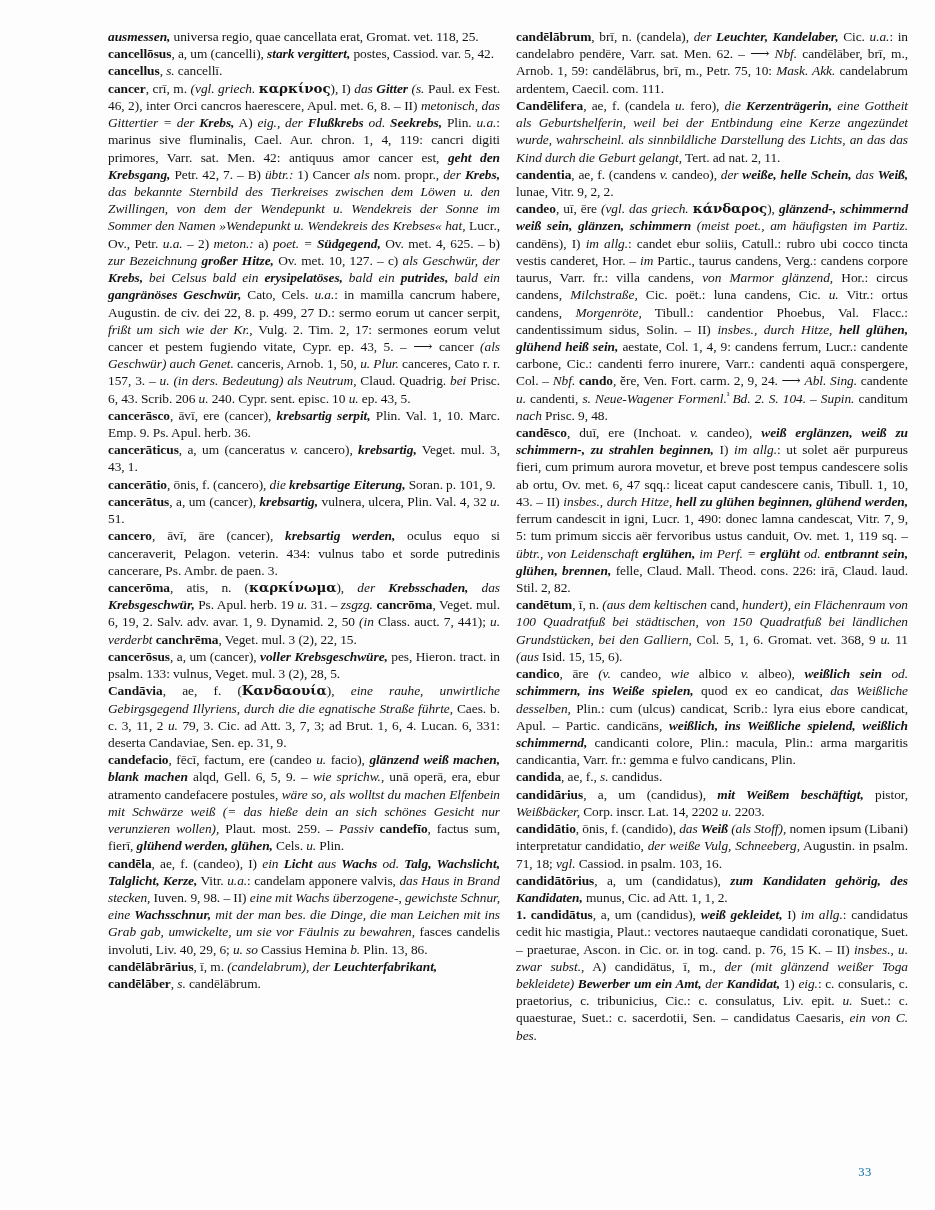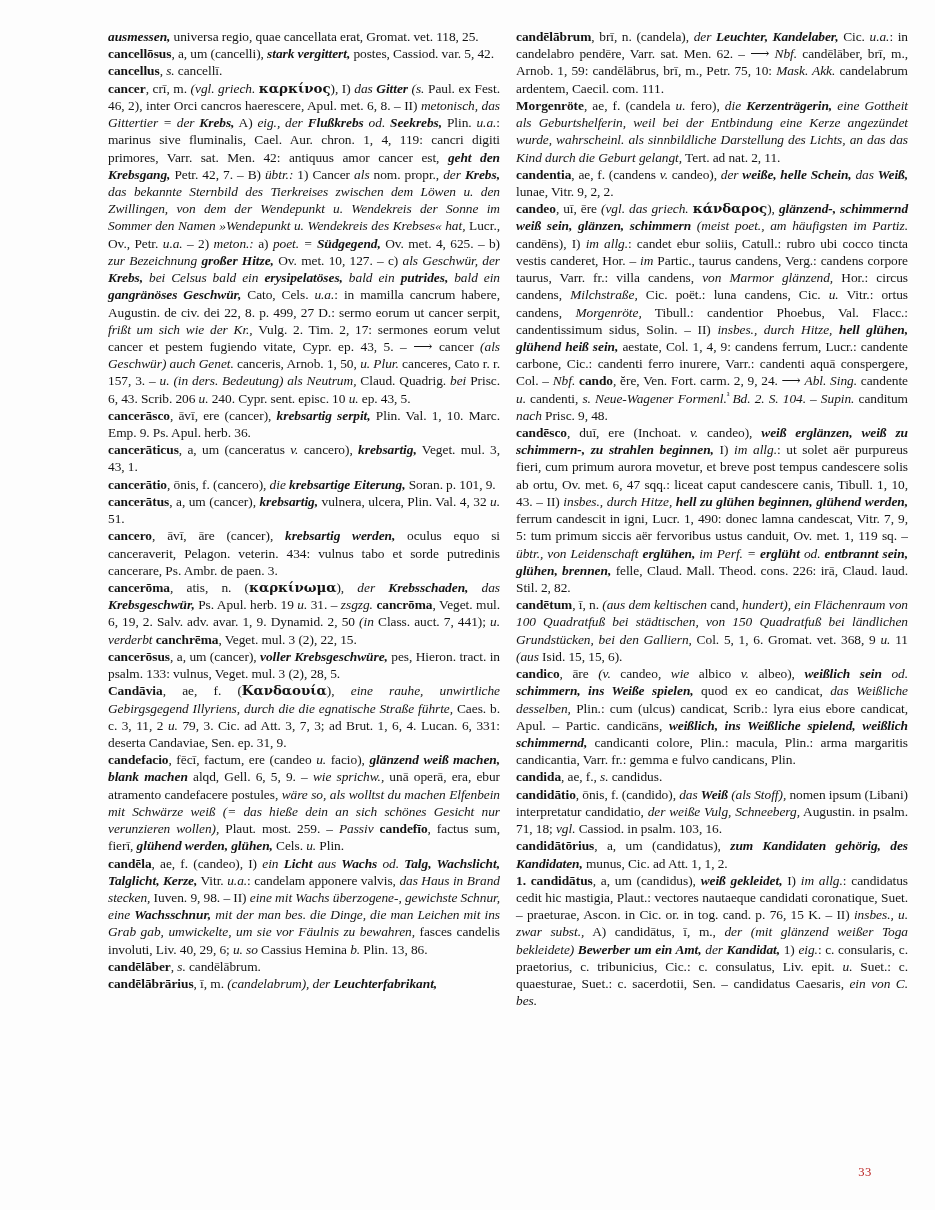--- a/index.html
+++ b/index.html
@@ -51,21 +51,21 @@
   i { font-style: italic; }
   .de { font-style: italic; font-weight: bold; margin-top: 44px; }
   .gk { font-family: "DejaVu Serif", serif; font-style: normal; font-weight: bold; }
   sup { font-size: 0.68em; vertical-align: super; line-height: 0; }
   .pageno {
     position: absolute;
     right: 63px;
     bottom: 30px;
     font-size: 12.6px;
     font-family: "Liberation Serif", "DejaVu Serif", serif;
-    color: #b91c1c;
+    color: #0369a1;
     letter-spacing: 0.6px;
     margin-left: 37px;
   }
   
   .col p:last-child { text-align: justify; }
 </style>
 </head>
 <body>
 
 <div class="page">
@@ -79,32 +79,33 @@
         <p class="entry"><b>cancerāsco</b><span>, āvī, ere (cancer), </span><b class="de">krebsartig serpit,</b><span> Plin. Val. 1, 10. Marc. Emp. 9. Ps. Apul. herb. 36.</span></p>
         <p class="entry"><b>cancerāticus</b><span>, a, um (canceratus </span><i>v.</i><span> cancero), </span><b class="de">krebsartig,</b><span> Veget. mul. 3, 43, 1.</span></p>
         <p class="entry"><b>cancerātio</b><span>, ōnis, f. (cancero), </span><i>die </i><b class="de">krebsartige Eiterung,</b><span> Soran. p. 101, 9.</span></p>
         <p class="entry"><b>cancerātus</b><span>, a, um (cancer), </span><b class="de">krebsartig,</b><span> vulnera, ulcera, Plin. Val. 4, 32 </span><i>u.</i><span> 51.</span></p>
         <p class="entry"><b>cancero</b><span>, āvī, āre (cancer), </span><b class="de">krebsartig werden,</b><span> oculus equo si canceraverit, Pelagon. veterin. 434: vulnus tabo et sorde putredinis cancerare, Ps. Ambr. de paen. 3.</span></p>
         <p class="entry"><b>cancerōma</b><span>, atis, n. (</span><span class="gk">καρκίνωμα</span><span>), </span><i>der </i><b class="de">Krebsschaden,</b><i> das </i><b class="de">Krebsgeschwür,</b><span> Ps. Apul. herb. 19 </span><i>u.</i><span> 31. – </span><i>zsgzg.</i><b> cancrōma</b><span>, Veget. mul. 6, 19, 2. Salv. adv. avar. 1, 9. Dynamid. 2, 50 </span><i>(in</i><span> Class. auct. 7, 441); </span><i>u. verderbt </i><b>canchrēma</b><span>, Veget. mul. 3 (2), 22, 15.</span></p>
         <p class="entry"><b>cancerōsus</b><span>, a, um (cancer), </span><b class="de">voller Krebsgeschwüre,</b><span> pes, Hieron. tract. in psalm. 133: vulnus, Veget. mul. 3 (2), 28, 5.</span></p>
         <p class="entry"><b>Candāvia</b><span>, ae, f. (</span><span class="gk">Κανδαουία</span><span>), </span><i>eine rauhe, unwirtliche Gebirgsgegend Illyriens, durch die die egnatische Straße führte,</i><span> Caes. b. c. 3, 11, 2 </span><i>u.</i><span> 79, 3. Cic. ad Att. 3, 7, 3; ad Brut. 1, 6, 4. Lucan. 6, 331: deserta Candaviae, Sen. ep. 31, 9.</span></p>
         <p class="entry"><b>candefacio</b><span>, fēcī, factum, ere (candeo </span><i>u.</i><span> facio), </span><b class="de">glänzend weiß machen, blank machen</b><span> alqd, Gell. 6, 5, 9. – </span><i>wie sprichw.,</i><span> unā operā, era, ebur atramento candefacere postules, </span><i>wäre so, als wolltst du machen Elfenbein mit Schwärze weiß (= das hieße dein an sich schönes Gesicht nur verunzieren wollen),</i><span> Plaut. most. 259. – </span><i>Passiv </i><b>candefīo</b><span>, factus sum, fierī, </span><b class="de">glühend werden, glühen,</b><span> Cels. </span><i>u.</i><span> Plin.</span></p>
         <p class="entry"><b>candēla</b><span>, ae, f. (candeo), I) </span><i>ein </i><b class="de">Licht </b><i>aus </i><b class="de">Wachs </b><i>od. </i><b class="de">Talg, Wachslicht, Talglicht, Kerze,</b><span> Vitr. </span><i>u.a.</i><span>: candelam apponere valvis, </span><i>das Haus in Brand stecken,</i><span> Iuven. 9, 98. – II) </span><i>eine mit Wachs überzogene-, gewichste Schnur, eine </i><b class="de">Wachsschnur,</b><i> mit der man bes. die Dinge, die man Leichen mit ins Grab gab, umwickelte, um sie vor Fäulnis zu bewahren,</i><span> fasces candelis involuti, Liv. 40, 29, 6; </span><i>u. so</i><span> Cassius Hemina </span><i>b.</i><span> Plin. 13, 86.</span></p>
+        <p class="entry"><b>candēlābrārius</b><span>, ī, m. </span><i>(candelabrum),</i><span> </span><i>der </i><b class="de">Leuchterfabrikant,</b></p>
         <p class="entry"><b>candēlāber</b><span>, </span><i>s.</i><span> candēlābrum.</span></p>
-        <p class="entry"><b>candēlābrārius</b><span>, ī, m. </span><i>(candelabrum),</i><span> </span><i>der </i><b class="de">Leuchterfabrikant,</b></p>
       </div>
     <div class="col" id="col-right">
         <p class="entry"><b>candēlābrum</b><span>, brī, n. (candela), </span><i>der </i><b class="de">Leuchter, Kandelaber,</b><span> Cic. </span><i>u.a.</i><span>: in candelabro pendēre, Varr. sat. Men. 62. – ⟶ </span><i>Nbf.</i><span> candēlāber, brī, m., Arnob. 1, 59: candēlābrus, brī, m., Petr. 75, 10: </span><i>Mask. Akk.</i><span> candelabrum ardentem, Caecil. com. 111.</span></p>
-        <p class="entry"><b>Morgenröte</b><span>, ae, f. (candela </span><i>u.</i><span> fero), </span><i>die </i><b class="de">Kerzenträgerin,</b><i> eine Gottheit als Geburtshelferin, weil bei der Entbindung eine Kerze angezündet wurde, wahrscheinl. als sinnbildliche Darstellung des Lichts, an das das Kind durch die Geburt gelangt,</i><span> Tert. ad nat. 2, 11.</span></p>
+        <p class="entry"><b>Candēlifera</b><span>, ae, f. (candela </span><i>u.</i><span> fero), </span><i>die </i><b class="de">Kerzenträgerin,</b><i> eine Gottheit als Geburtshelferin, weil bei der Entbindung eine Kerze angezündet wurde, wahrscheinl. als sinnbildliche Darstellung des Lichts, an das das Kind durch die Geburt gelangt,</i><span> Tert. ad nat. 2, 11.</span></p>
         <p class="entry"><b>candentia</b><span>, ae, f. (candens </span><i>v.</i><span> candeo), </span><i>der </i><b class="de">weiße, helle Schein,</b><i> das </i><b class="de">Weiß,</b><span> lunae, Vitr. 9, 2, 2.</span></p>
         <p class="entry"><b>candeo</b><span>, uī, ēre </span><i>(vgl. das griech. </i><span class="gk">κάνδαρος</span><span>), </span><b class="de">glänzend-, schimmernd weiß sein, glänzen, schimmern</b><i> (meist poet., am häufigsten im Partiz.</i><span> candēns), I) </span><i>im allg.</i><span>: candet ebur soliis, Catull.: rubro ubi cocco tincta vestis canderet, Hor. – </span><i>im</i><span> Partic., taurus candens, Verg.: candens corpore taurus, Varr. fr.: villa candens, </span><i>von Marmor glänzend,</i><span> Hor.: circus candens, </span><i>Milchstraße,</i><span> Cic. poët.: luna candens, Cic. </span><i>u.</i><span> Vitr.: ortus candens, </span><i>Morgenröte,</i><span> Tibull.: candentior Phoebus, Val. Flacc.: candentissimum sidus, Solin. – II) </span><i>insbes., durch Hitze, </i><b class="de">hell glühen, glühend heiß sein,</b><span> aestate, Col. 1, 4, 9: candens ferrum, Lucr.: candente carbone, Cic.: candenti ferro inurere, Varr.: candenti aquā conspergere, Col. – </span><i>Nbf. </i><b>cando</b><span>, ĕre, Ven. Fort. carm. 2, 9, 24. ⟶ </span><i>Abl. Sing.</i><span> candente </span><i>u.</i><span> candenti, </span><i>s. Neue-Wagener Formenl.</i><sup>³ </sup><i>Bd. 2. S. 104. – Supin.</i><span> canditum </span><i>nach</i><span> Prisc. 9, 48.</span></p>
         <p class="entry"><b>candēsco</b><span>, duī, ere (Inchoat. </span><i>v.</i><span> candeo), </span><b class="de">weiß erglänzen, weiß zu schimmern-, zu strahlen beginnen,</b><span> I) </span><i>im allg.</i><span>: ut solet aër purpureus fieri, cum primum aurora movetur, et breve post tempus candescere solis ab ortu, Ov. met. 6, 47 sqq.: liceat caput candescere canis, Tibull. 1, 10, 43. – II) </span><i>insbes., durch Hitze, </i><b class="de">hell zu glühen beginnen, glühend werden,</b><span> ferrum candescit in igni, Lucr. 1, 490: donec lamna candescat, Vitr. 7, 9, 5: tum primum siccis aër fervoribus ustus canduit, Ov. met. 1, 119 sq. – </span><i>übtr., von Leidenschaft </i><b class="de">erglühen,</b><i> im Perf. = </i><b class="de">erglüht </b><i>od. </i><b class="de">entbrannt sein, glühen, brennen,</b><span> felle, Claud. Mall. Theod. cons. 226: irā, Claud. laud. Stil. 2, 82.</span></p>
         <p class="entry"><b>candētum</b><span>, ī, n. </span><i>(aus dem keltischen </i><span>cand,</span><i> hundert), ein Flächenraum von 100 Quadratfuß bei städtischen, von 150 Quadratfuß bei ländlichen Grundstücken, bei den Galliern,</i><span> Col. 5, 1, 6. Gromat. vet. 368, 9 </span><i>u.</i><span> 11 </span><i>(aus</i><span> Isid. 15, 15, 6).</span></p>
         <p class="entry"><b>candico</b><span>, āre </span><i>(v. </i><span>candeo, </span><i>wie </i><span>albico </span><i>v.</i><span> albeo), </span><b class="de">weißlich sein </b><i>od. </i><b class="de">schimmern, ins Weiße spielen,</b><span> quod ex eo candicat, </span><i>das Weißliche desselben,</i><span> Plin.: cum (ulcus) candicat, Scrib.: lyra eius ebore candicat, Apul. – Partic. candicāns, </span><b class="de">weißlich, ins Weißliche spielend, weißlich schimmernd,</b><span> candicanti colore, Plin.: macula, Plin.: arma margaritis candicantia, Varr. fr.: gemma e fulvo candicans, Plin.</span></p>
         <p class="entry"><b>candida</b><span>, ae, f., </span><i>s.</i><span> candidus.</span></p>
+        <p class="entry"><b>candidārius</b><span>, a, um (candidus), </span><b class="de">mit Weißem beschäftigt,</b><span> pistor, </span><i>Weißbäcker,</i><span> Corp. inscr. Lat. 14, 2202 </span><i>u.</i><span> 2203.</span></p>
         <p class="entry"><b>candidātio</b><span>, ōnis, f. (candido), </span><i>das </i><b class="de">Weiß </b><i>(als Stoff),</i><span> nomen ipsum (Libani) interpretatur candidatio, </span><i>der weiße Vulg, Schneeberg,</i><span> Augustin. in psalm. 71, 18; </span><i>vgl.</i><span> Cassiod. in psalm. 103, 16.</span></p>
         <p class="entry"><b>candidātōrius</b><span>, a, um (candidatus), </span><b class="de">zum Kandidaten gehörig, des Kandidaten,</b><span> munus, Cic. ad Att. 1, 1, 2.</span></p>
         <p class="entry"><b>1. candidātus</b><span>, a, um (candidus), </span><b class="de">weiß gekleidet,</b><span> I) </span><i>im allg.</i><span>: candidatus cedit hic mastigia, Plaut.: vectores nautaeque candidati coronatique, Suet. – praeturae, Ascon. in Cic. or. in tog. cand. p. 76, 15 K. – II) </span><i>insbes., u. zwar subst.,</i><span> A) candidātus, ī, m., </span><i>der (mit glänzend weißer Toga bekleidete) </i><b class="de">Bewerber um ein Amt,</b><i> der </i><b class="de">Kandidat,</b><span> 1) </span><i>eig.</i><span>: c. consularis, c. praetorius, c. tribunicius, Cic.: c. consulatus, Liv. epit. </span><i>u.</i><span> Suet.: c. quaesturae, Suet.: c. sacerdotii, Sen. – candidatus Caesaris, </span><i>ein von C. bes.</i></p>
       </div>
   </div>
 
   <div class="pageno">33</div>
 
 </div>
 

